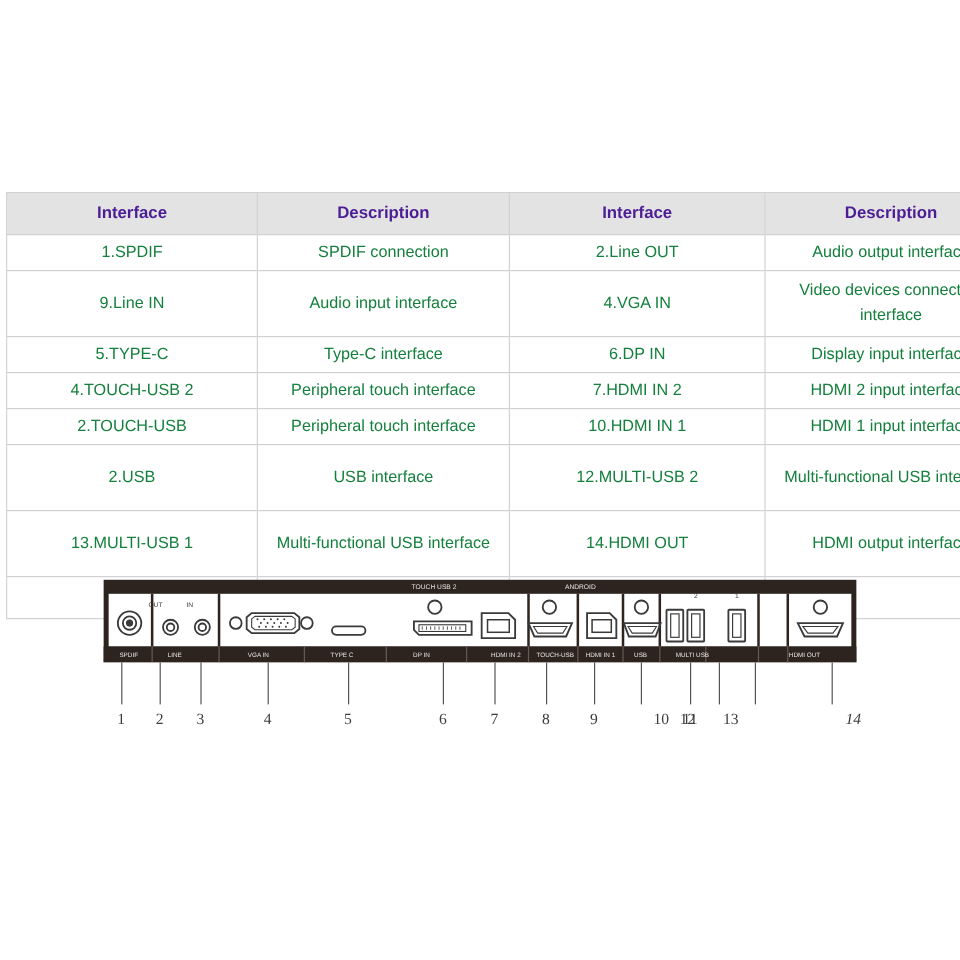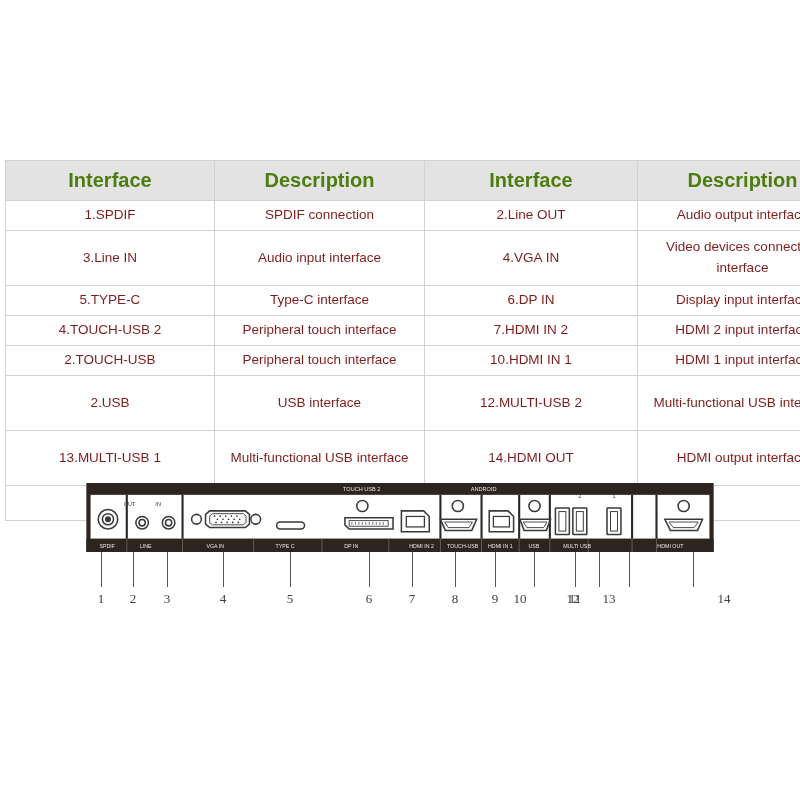--- a/index.html
+++ b/index.html
@@ -22,28 +22,28 @@
     table-layout:fixed;
     font-size:13.5px;
   }
   #iface-table td, #iface-table th{
     border:1px solid #d2d2d2;
     text-align:center;
     vertical-align:middle;
     padding:4px 6px;
     line-height:1.55;
     font-weight:normal;
-    color:#7f1d1d;
+    color:#15803d;
   }
   #iface-table thead th{
     background:#e3e3e3;
     font-weight:bold;
-    font-size:20px;
+    font-size:14px;
     height:26px;
-    color:#4d7c0f;
+    color:#4c1d95;
   }
   #iface-table tbody td{ height:21px; }
   #iface-table tbody tr.tall td{ height:46px; }
   #iface-table tbody tr.empty td{ height:26px; }
   .col-a{width:196px;}
   .col-b{width:197px;}
   .col-c{width:200px;}
   .col-d{width:197px;}
 
   
@@ -93,21 +93,21 @@
     </tr>
   </thead>
   <tbody id="table-body">
       <tr>
         <td class="col-a">1.SPDIF</td>
         <td class="col-b">SPDIF connection</td>
         <td class="col-c">2.Line OUT</td>
         <td class="col-d">Audio output interface</td>
       </tr>
       <tr class="tall">
-        <td class="col-a">3.Line IN</td>
+        <td class="col-a">9.Line IN</td>
         <td class="col-b">Audio input interface</td>
         <td class="col-c">4.VGA IN</td>
         <td class="col-d">Video devices connection interface</td>
       </tr>
       <tr>
         <td class="col-a">5.TYPE-C</td>
         <td class="col-b">Type-C interface</td>
         <td class="col-c">6.DP IN</td>
         <td class="col-d">Display input interface</td>
       </tr>
@@ -301,23 +301,23 @@
       <div class="num-label" style="left: 205px;">5</div>
       <div class="num-line" style="left: 284px;"></div>
       <div class="num-label" style="left: 284px;">6</div>
       <div class="num-line" style="left: 327px;"></div>
       <div class="num-label" style="left: 327px;">7</div>
       <div class="num-line" style="left: 370px;"></div>
       <div class="num-label" style="left: 370px;">8</div>
       <div class="num-line" style="left: 410px;"></div>
       <div class="num-label" style="left: 410px;">9</div>
       <div class="num-line" style="left: 449px;"></div>
-      <div class="num-label" style="left: 435px;">10</div>
+      <div class="num-label" style="left: 466px;">10</div>
       <div class="num-line" style="left: 490px;"></div>
       <div class="num-label" style="left: 490px;">11</div>
       <div class="num-line" style="left: 514px;"></div>
       <div class="num-label" style="left: 488px;">12</div>
       <div class="num-line" style="left: 544px;"></div>
       <div class="num-label" style="left: 524px;">13</div>
       <div class="num-line" style="left: 608px;"></div>
-      <div class="num-label" style="left: 639px;">14</div>
+      <div class="num-label" style="left: 626px; font-style: italic;">14</div>
     </div>
 </div>
 
 </body></html>

